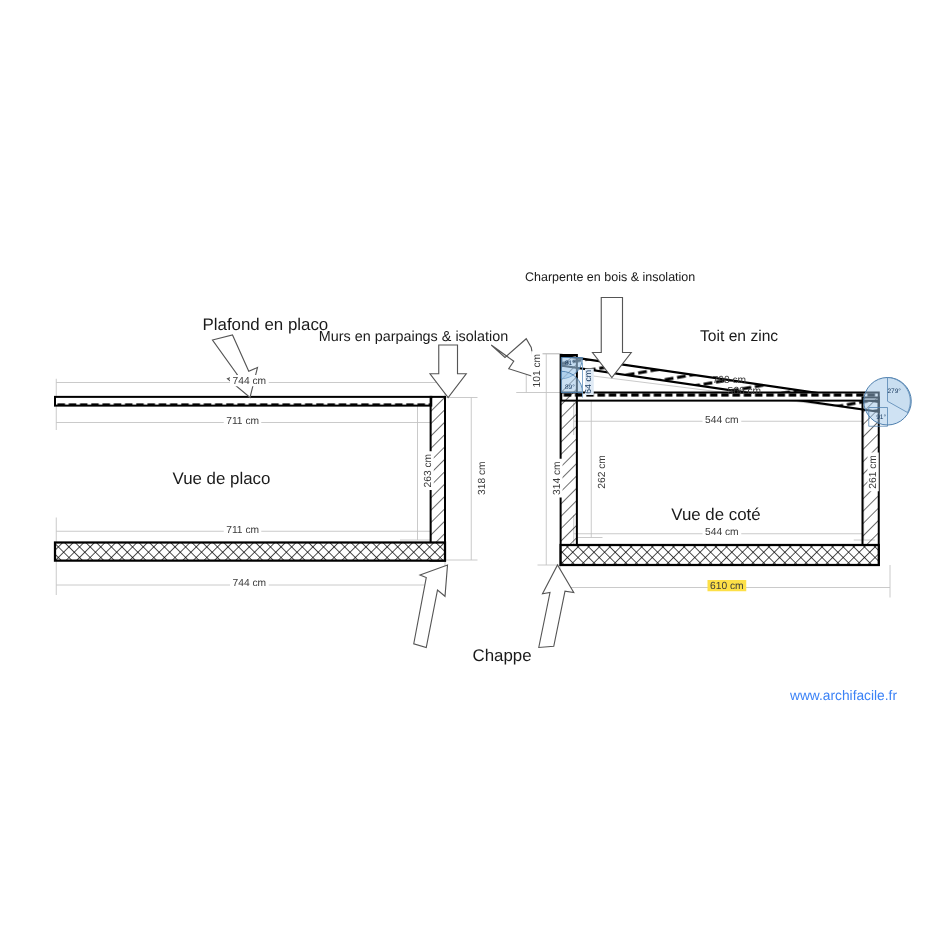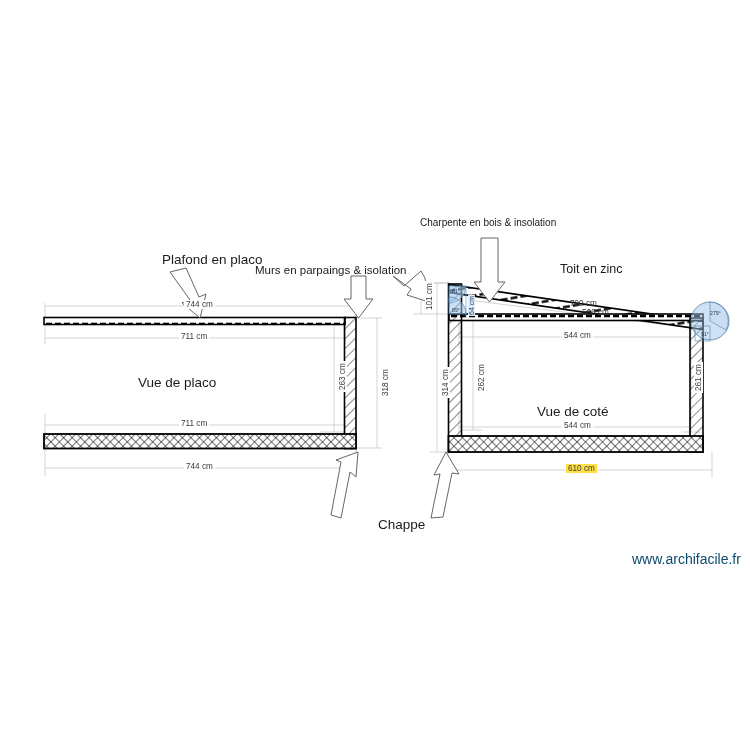--- a/index.html
+++ b/index.html
@@ -10,21 +10,21 @@
     position:relative;
     overflow:hidden;
   }
   #canvas{position:absolute;left:0;top:0;width:750px;height:750px;}
   .lbl{position:absolute;white-space:nowrap;color:#1a1a1a;}
   .lbl-big{font-size:13.5px;}
   .lbl-med{font-size:11.5px;}
   .lbl-dim{font-size:8.2px;color:#3a3a3a;}
   .lbl-dim-v{font-size:8.2px;color:#3a3a3a;transform-origin:0 0;}
   .lbl-ang{font-size:5.2px;color:#14365c;}
-  .lbl-url{position:absolute;font-size:14px;color:#0c4a6e;}
+  .lbl-url{position:absolute;font-size:11px;color:#3b82f6;}
   svg{display:block;}
 </style>
 </head>
 <body>
 
 <svg id="canvas" width="750" height="750" viewBox="0 0 750 750">
   <defs>
 
     <pattern id="hatch45" width="7" height="7" patternTransform="rotate(45)" patternUnits="userSpaceOnUse">
       <line x1="0" y1="0" x2="0" y2="7" stroke="#000" stroke-width="0.9"></line>

